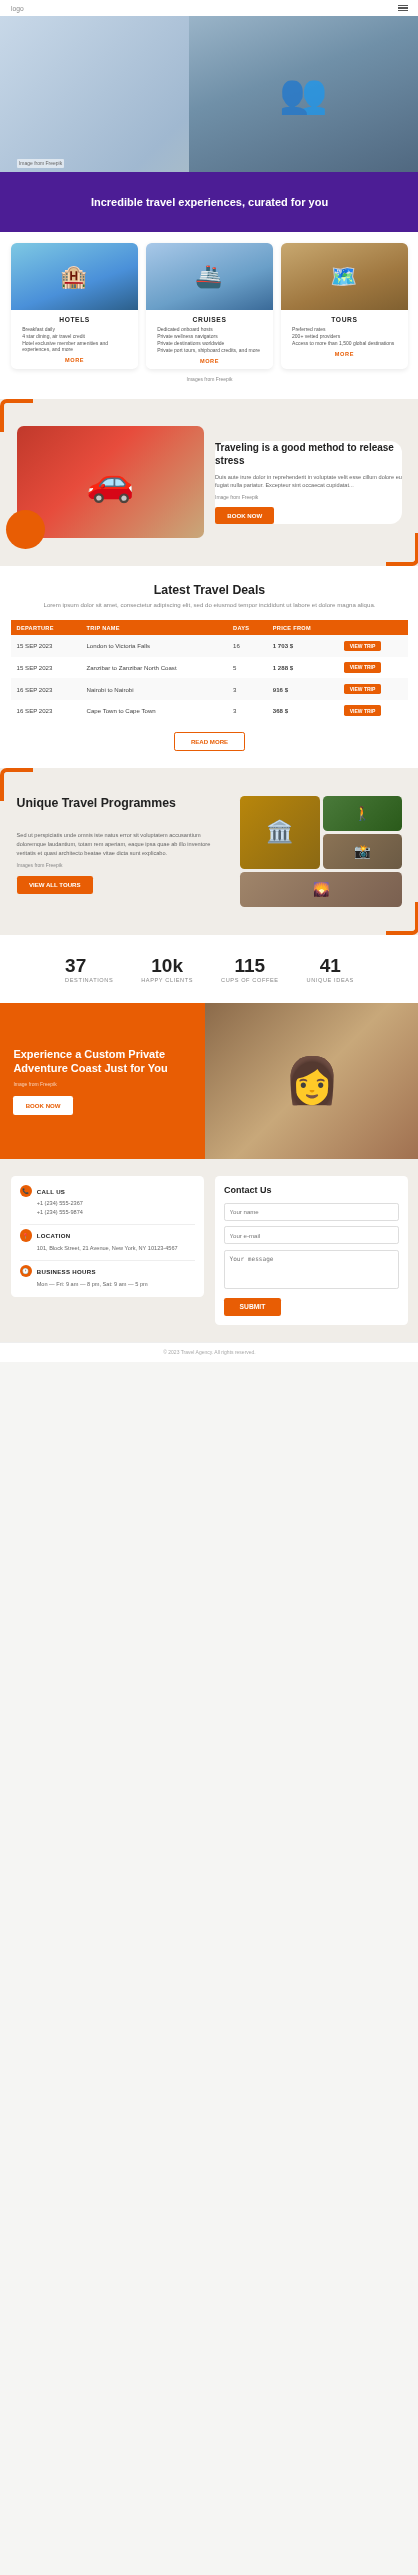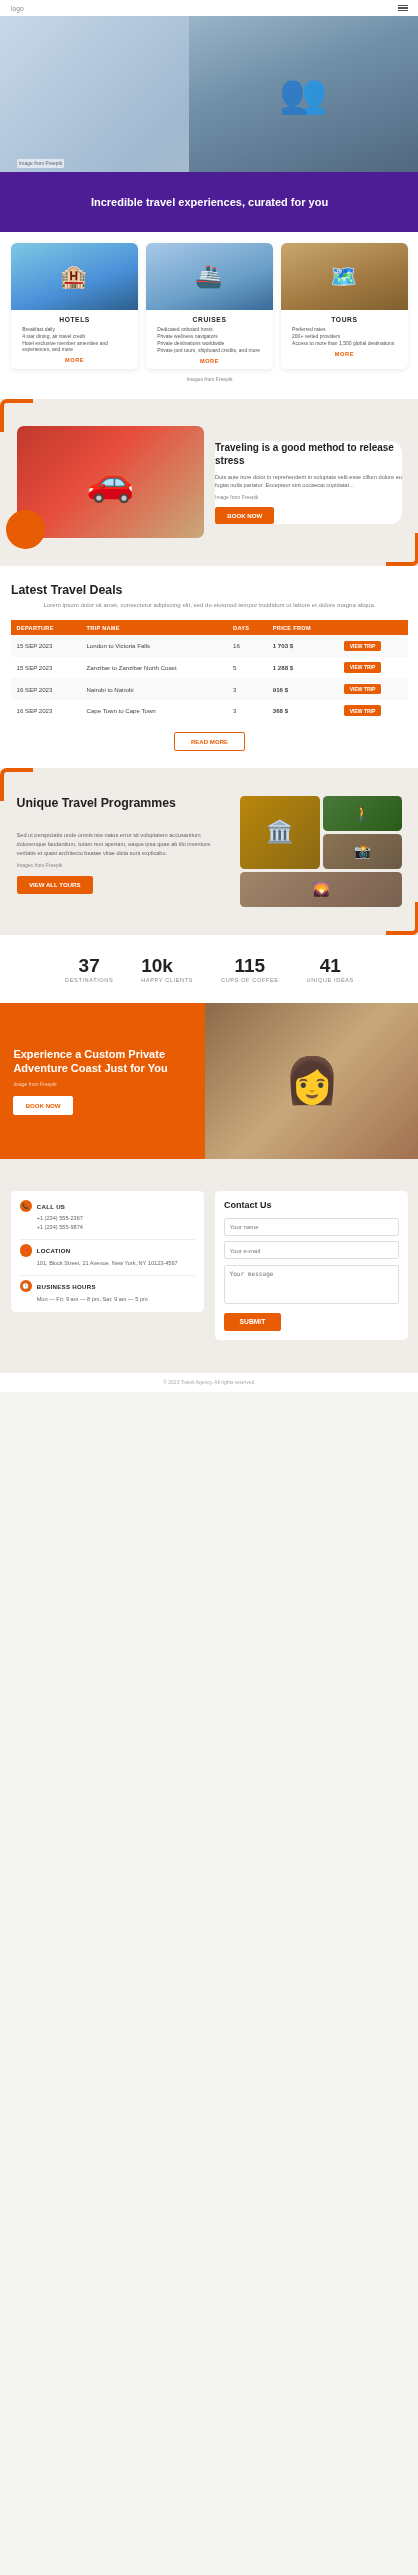--- a/index.html
+++ b/index.html
@@ -107,21 +107,21 @@
     <div style="flex:1;background:#fff;border-radius:12px;">
       <h2 style="font-size:10px;font-weight:900;margin-bottom:5.6px;line-height:1.3;">Traveling is a good method to release stress</h2>
       <p style="font-size:5.6px;color:#666;margin-bottom:4.5px;line-height:1.5;">Duis aute irure dolor in reprehenderit in voluptate velit esse cillum dolore eu fugiat nulla pariatur. Excepteur sint occaecat cupidatat...</p>
       <div style="font-size:5px;color:#888;margin-bottom:6.7px;">Image from Freepik</div>
       <button style="background:#e85d04;color:#fff;border:none;padding:5px 12.3px;border-radius:2.2px;font-size:6.1px;font-weight:700;cursor:pointer;">BOOK NOW</button>
     </div>
   </div>
 </section>
 
 <section style="background:#fff;padding:16.7px 11px;">
-  <h2 style="font-size:12.3px;font-weight:700;margin-bottom:3.3px;">Latest Travel Deals</h2>
+  <h2 style="text-align:center;font-size:12.3px;font-weight:700;margin-bottom:3.3px;">Latest Travel Deals</h2>
   <p style="text-align:center;font-size:6.1px;color:#888;margin-bottom:11px;line-height:1.5;">Lorem ipsum dolor sit amet, consectetur adipiscing elit, sed do eiusmod tempor incididunt ut labore et dolore magna aliqua.</p>
 
   <table style="width:100%;border-collapse:collapse;font-size:6.1px;">
     <thead>
       <tr>
         <th style="background:#e85d04;color:#fff;padding:4.5px 5.6px;text-align:left;font-size:5.6px;letter-spacing:0.3px;">DEPARTURE</th>
         <th style="background:#e85d04;color:#fff;padding:4.5px 5.6px;text-align:left;font-size:5.6px;letter-spacing:0.3px;">TRIP NAME</th>
         <th style="background:#e85d04;color:#fff;padding:4.5px 5.6px;text-align:left;font-size:5.6px;letter-spacing:0.3px;">DAYS</th>
         <th style="background:#e85d04;color:#fff;padding:4.5px 5.6px;text-align:left;font-size:5.6px;letter-spacing:0.3px;">PRICE FROM</th>
         <th style="background:#e85d04;color:#fff;padding:4.5px 5.6px;"></th>
@@ -195,25 +195,25 @@
         <div class="prog-img-d">
             <span>🌄</span>
           </div>
       </div>
     </div>
   </div>
 </section>
 
 <section style="background:#fff;padding:20px 11px;">
   <div style="display:flex;justify-content:center;gap:28px;">
-    <div style="text-align:center;">
+    <div style="">
       <div style="font-size:19px;font-weight:900;color:#222;">37</div>
       <div style="font-size:5.6px;color:#888;text-transform:uppercase;letter-spacing:0.6px;">DESTINATIONS</div>
     </div>
-    <div style="text-align:left;">
+    <div style="text-align:center;">
       <div style="font-size:19px;font-weight:900;color:#222;">10k</div>
       <div style="font-size:5.6px;color:#888;text-transform:uppercase;letter-spacing:0.6px;">HAPPY CLIENTS</div>
     </div>
     <div style="text-align:center;">
       <div style="font-size:19px;font-weight:900;color:#222;">115</div>
       <div style="font-size:5.6px;color:#888;text-transform:uppercase;letter-spacing:0.6px;">CUPS OF COFFEE</div>
     </div>
     <div style="text-align:center;">
       <div style="font-size:19px;font-weight:900;color:#222;">41</div>
       <div style="font-size:5.6px;color:#888;text-transform:uppercase;letter-spacing:0.6px;">UNIQUE IDEAS</div>
@@ -225,21 +225,21 @@
   <div style="flex:1;background:#e85d04;padding:18px 13.4px;display:flex;flex-direction:column;justify-content:center;z-index:2;">
     <h2 style="font-size:11px;font-weight:900;color:#fff;margin-bottom:5.6px;line-height:1.3;">Experience a Custom Private Adventure Coast Just for You</h2>
     <div style="font-size:5px;color:rgba(255,255,255,0.7);margin-bottom:9px;">Image from Freepik</div>
     <button style="display:inline-block;background:#fff;color:#e85d04;border:none;padding:5.6px 12.3px;border-radius:2.2px;font-size:6.1px;font-weight:700;cursor:pointer;width:fit-content;">BOOK NOW</button>
   </div>
   <div style="flex:1.2;background:linear-gradient(135deg,#8b6a4a 0%,#c8a87a 50%,#a07050 100%);display:flex;align-items:center;justify-content:center;font-size:45px;">
     <span>👩</span>
   </div>
 </section>
 
-<section style="background:#f0ede8;padding:32px 11px;">
+<section style="background:#f0ede8;padding:17px 11px;">
   <div style="display:flex;gap:11px;">
 
     <div style="flex:1;">
       <div style="background:#fff;padding:9px;border-radius:4.5px;">
 
         <div style="margin-bottom:6.7px;">
           <div style="display:flex;align-items:center;gap:4.5px;margin-bottom:2.2px;">
             <div style="width:12.3px;height:12.3px;background:#e85d04;border-radius:50%;display:flex;align-items:center;justify-content:center;color:#fff;font-size:5.6px;">📞</div>
             <span style="font-size:6.1px;font-weight:700;text-transform:uppercase;letter-spacing:0.3px;">CALL US</span>
           </div>

